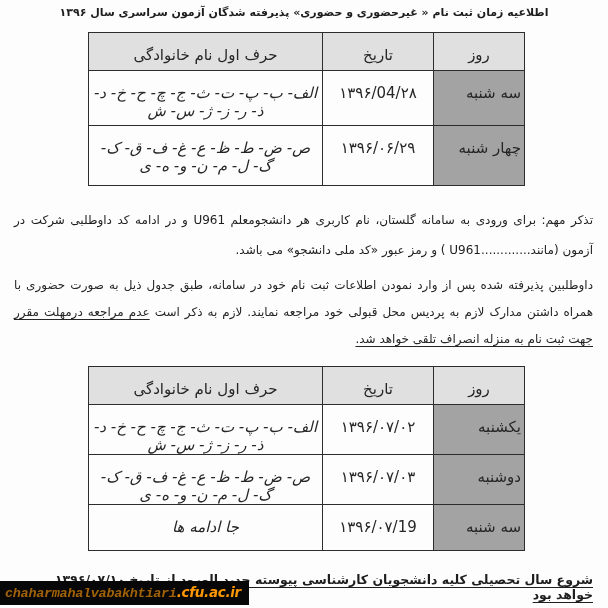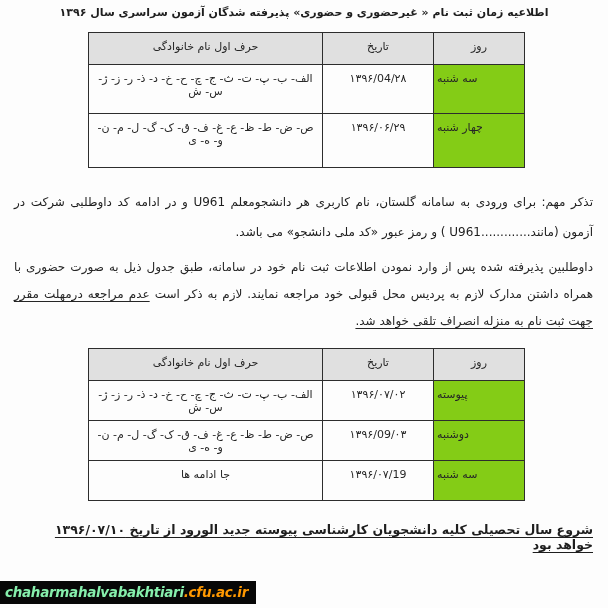--- a/index.html
+++ b/index.html
@@ -30,35 +30,35 @@
     text-align:justify;
   }
   table.regtable {
     border-collapse:collapse;
     width:437px;
     margin:13px 83px 0 auto;
     table-layout:fixed;
   }
   table.regtable th, table.regtable td {
     border:1px solid #2d2d2d;
-    font-size:11px;
+    font-size:15px;
     font-weight:normal;
     vertical-align:top;
-    padding:7px 3px 0 3px;
+    padding:13px 3px 0 3px;
   }
   table.regtable thead th {
     background:#e0e0e0;
     text-align:center;
     height:24px;
   }
   .col-day { width:84px; }
   .col-date { width:104px; }
-  .day-cell { background:#84cc16; text-align:left; }
+  .day-cell { background:#a3a3a3; text-align:right; }
   .date-cell { text-align:center; }
-  .letters-cell { text-align:center; font-size:11px; }
+  .letters-cell { text-align:center; font-size:11px;font-style:italic; }
   .t1 tbody tr:nth-child(1) td { height:41px; }
   .t1 tbody tr:nth-child(2) td { height:46px; }
   .t2 tbody td { height:32px; }
   .bold { font-weight:bold; }
   .note {
     margin:19px 15px 0 14px;
     font-weight:normal;
     font-size:12px;
     line-height:30px;
     text-align:justify;
@@ -82,21 +82,21 @@
     left:0; top:581px;
     background:#070707;
     padding:3px 8px 4px 5px;
     direction:ltr;
     font-style:italic;
     font-weight:bold;
     font-size:13.5px;
     letter-spacing:-0.3px;
     white-space:nowrap;
   }
-  .wm-site { color:#86efac; }
+  .wm-site { color:#a16207;font-family:Liberation Mono, monospace; }
   .wm-domain { color:#ff9800;font-style:italic; }
 </style>
 </head>
 <body>
 
 <div class="page">
 
   <div class="title">اطلاعیه زمان ثبت نام « غیرحضوری و حضوری» پذیرفته شدگان آزمون سراسری سال ۱۳۹۶</div>
 
 
@@ -129,27 +129,27 @@
   <table class="regtable t2">
     <thead>
       <tr>
         <th class="col-day">روز</th>
         <th class="col-date">تاریخ</th>
         <th>حرف اول نام خانوادگی</th>
       </tr>
     </thead>
     <tbody>
       <tr>
-        <td class="day-cell bold">پیوسته</td>
+        <td class="day-cell bold">یکشنبه</td>
         <td class="date-cell">۱۳۹۶/۰۷/۰۲</td>
         <td class="letters-cell">الف- ب- پ- ت- ث- ج- چ- ح- خ- د- ذ- ر- ز- ژ- س- ش</td>
       </tr>
       <tr>
         <td class="day-cell bold">دوشنبه</td>
-        <td class="date-cell">۱۳۹۶/09/۰۳</td>
+        <td class="date-cell">۱۳۹۶/۰۷/۰۳</td>
         <td class="letters-cell">ص- ض- ط- ظ- ع- غ- ف- ق- ک- گ- ل- م- ن- و- ه- ی</td>
       </tr>
       <tr>
         <td class="day-cell bold">سه شنبه</td>
         <td class="date-cell">۱۳۹۶/۰۷/19</td>
         <td class="letters-cell">جا ادامه ها</td>
       </tr>
     </tbody>
   </table>
 

